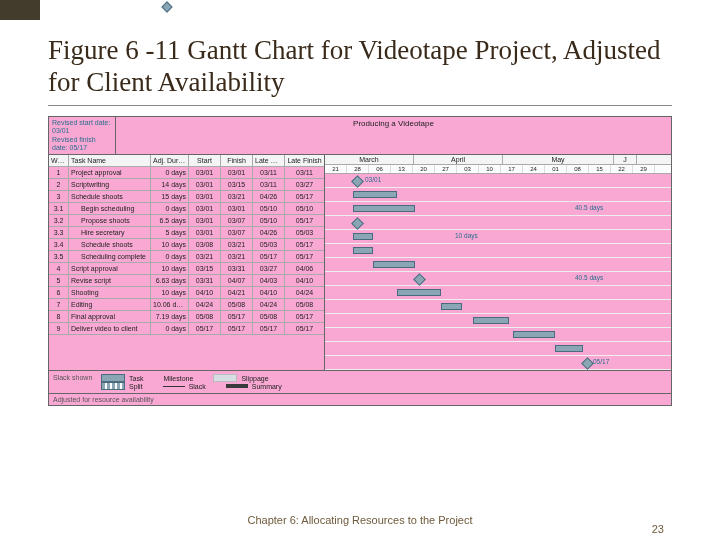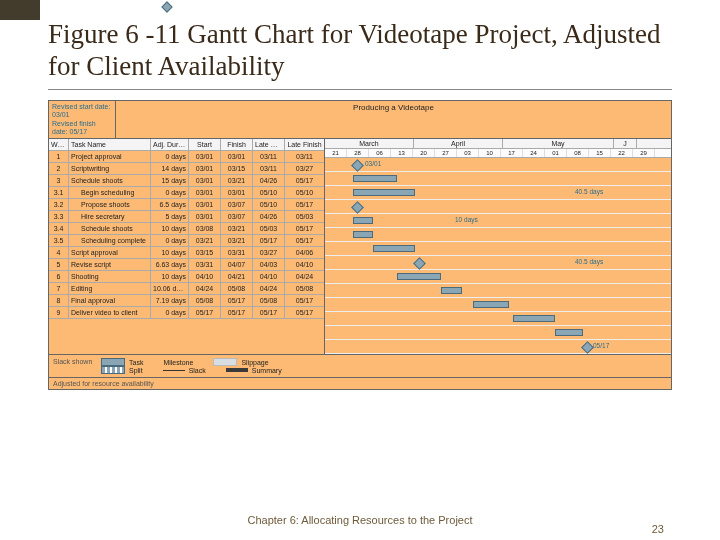--- a/index.html
+++ b/index.html
@@ -1,19 +1,19 @@
 <!DOCTYPE html>
 <html><head>
 <meta charset="utf-8">
 <style>
   html,body{margin:0;padding:0;width:720px;height:540px;background:#fff;font-family:Georgia,'Times New Roman',serif;color:#333;overflow:hidden}
   .slide{position:relative;width:720px;height:540px;box-sizing:border-box;padding:18px 48px 0 48px}
-  .title{font-size:27px;line-height:1.2;color:#3a2a1a;margin:0 0 6px 0;font-weight:normal}
+  .title{font-size:27px;line-height:1.2;color:#3a2a1a;margin:16px 0 6px 0;font-weight:normal}
   .title-rule{border:0;border-top:1px solid #888;margin:4px 0 10px 0}
-  .chart-wrap{border:1px solid #666;background:#fdba74;font-family:Arial,Helvetica,sans-serif;font-size:7px;color:#222}
+  .chart-wrap{border:1px solid #666;background:#f9a8d4;font-family:Arial,Helvetica,sans-serif;font-size:7px;color:#222}
   .hdr-row{display:flex;border-bottom:1px solid #666}
   .hdr-left{width:60px;padding:2px 3px;border-right:1px solid #666;color:#2a6e8e;line-height:1.2}
   .hdr-center{flex:1;text-align:center;padding-top:2px;font-size:8px}
   .grid{display:flex}
   .left-table{width:275px;border-right:1px solid #666}
   .lt-head,.lt-row{display:flex;border-bottom:1px solid #aaa}
   .lt-head{background:#f4f4f4;font-size:7px}
   .lt-cell{padding:2px 2px;border-right:1px solid #aaa;box-sizing:border-box;overflow:hidden;white-space:nowrap;text-overflow:ellipsis}
   .c-wbs{width:20px;text-align:center}
   .c-name{width:82px}

